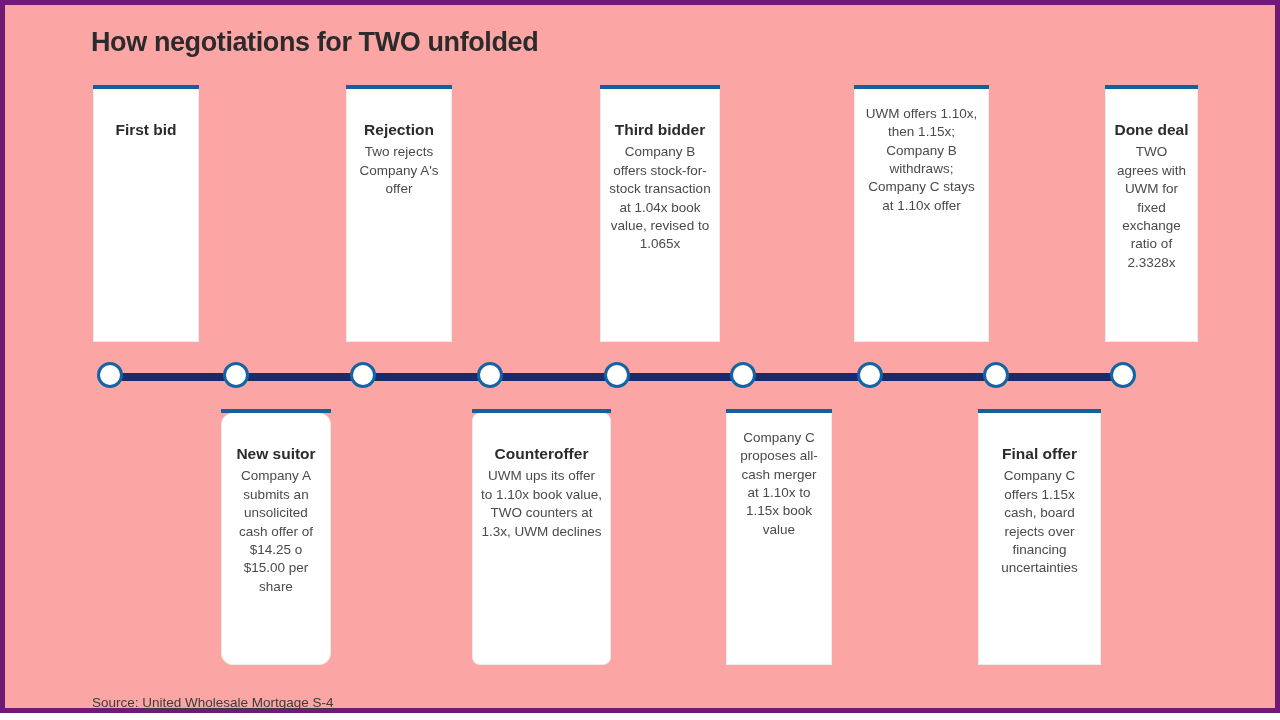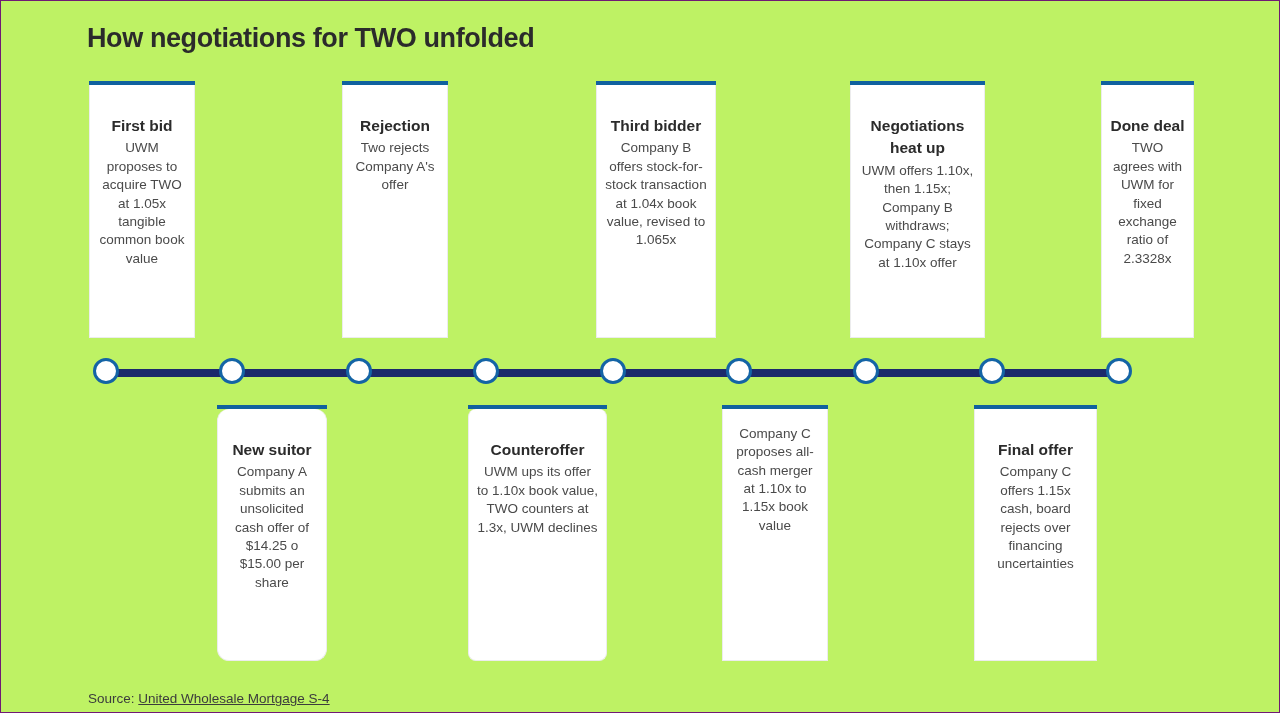--- a/index.html
+++ b/index.html
@@ -12,23 +12,23 @@
   }
   body {
     font-family: "Liberation Sans", sans-serif;
     -webkit-font-smoothing: antialiased;
   }
 
   #page {
     position: relative;
     width: 1280px;
     height: 713px;
-    background: #bef264;
+    background: #fca5a5;
     box-sizing: border-box;
-    border: 1px solid #701a75;
+    border: 5px solid #701a75;
   }
 
   
   #page-title {
     position: absolute;
     left: 86px;
     top: 22px;
     font-size: 27px;
     font-weight: bold;
     color: #2b2b2b;
@@ -115,21 +115,20 @@
 <body>
 
 <div id="page">
 
   <div id="page-title">How negotiations for TWO unfolded</div>
 
   <div id="cards-layer">
       <div class="card above" style="left: 88px; width: 106px;">
         <div class="card-topbar"></div>
         <div class="card-heading">First bid</div>
-        <div class="card-body">UWM proposes to acquire TWO at 1.05x tangible common book value</div>
       </div>
       <div class="card below" style="left: 216px; width: 110px; border-radius: 12px;">
         <div class="card-topbar"></div>
         <div class="card-heading">New suitor</div>
         <div class="card-body">Company A submits an unsolicited cash offer of $14.25 o $15.00 per share</div>
       </div>
       <div class="card above" style="left: 341px; width: 106px;">
         <div class="card-topbar"></div>
         <div class="card-heading">Rejection</div>
         <div class="card-body">Two rejects Company A's offer</div>
@@ -143,21 +142,20 @@
         <div class="card-topbar"></div>
         <div class="card-heading">Third bidder</div>
         <div class="card-body">Company B offers stock-for-stock transaction at 1.04x book value, revised to 1.065x</div>
       </div>
       <div class="card below" style="left: 721px; width: 106px;">
         <div class="card-topbar"></div>
         <div class="card-body">Company C proposes all-cash merger at 1.10x to 1.15x book value</div>
       </div>
       <div class="card above" style="left: 849px; width: 135px;">
         <div class="card-topbar"></div>
-        <div class="card-heading">Negotiations heat up</div>
         <div class="card-body">UWM offers 1.10x, then 1.15x; Company B withdraws; Company C stays at 1.10x offer</div>
       </div>
       <div class="card below" style="left: 973px; width: 123px;">
         <div class="card-topbar"></div>
         <div class="card-heading">Final offer</div>
         <div class="card-body">Company C offers 1.15x cash, board rejects over financing uncertainties</div>
       </div>
       <div class="card above" style="left: 1100px; width: 93px;">
         <div class="card-topbar"></div>
         <div class="card-heading">Done deal</div>

